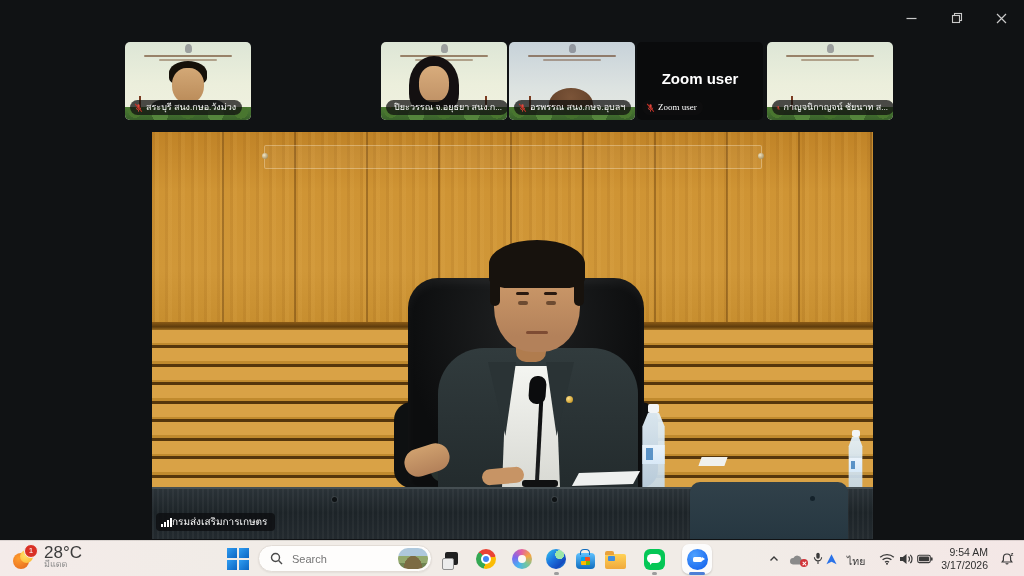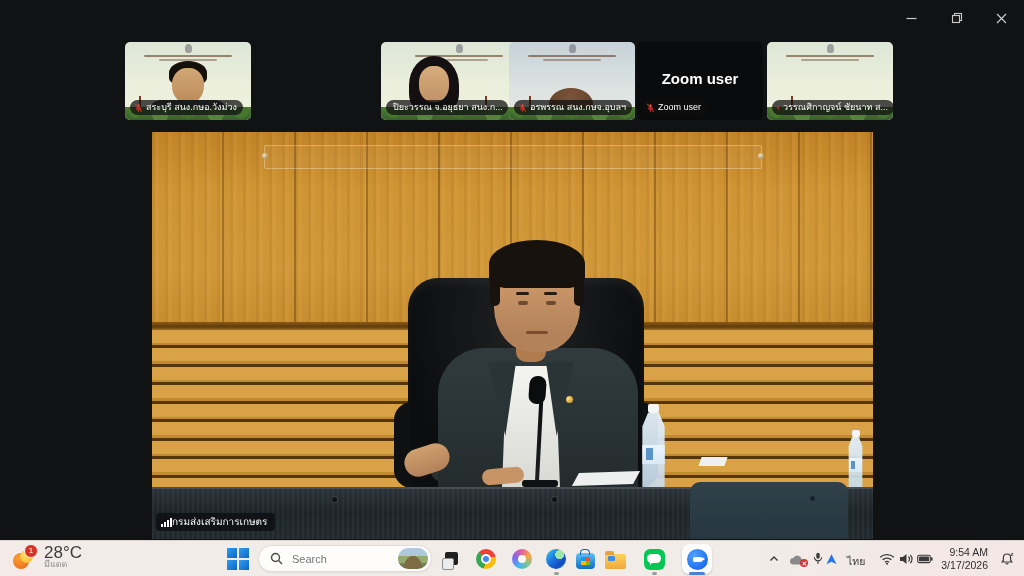--- a/index.html
+++ b/index.html
@@ -34,21 +34,21 @@
   .t2 .vhead{left:40px;top:20px;width:46px;height:46px;background:radial-gradient(circle at 50% 35%,#cfa273,#b08050);border-radius:48%;}
   .t2 .vhead::after{content:"";position:absolute;left:10px;top:26px;width:8px;height:2px;background:rgba(60,30,10,.5);
      box-shadow:18px 0 rgba(60,30,10,.5);border-radius:1px;}
   .t2 .vbody{left:18px;top:62px;width:90px;height:16px;background:#46484a;border-radius:10px 10px 0 0;}
   .t3 .vhair{left:28px;top:14px;width:50px;height:58px;background:#141011;border-radius:50% 50% 35% 35%;}
   .t3 .vhead{left:38px;top:24px;width:30px;height:36px;background:linear-gradient(180deg,#d8ac7c,#c09266);border-radius:45%;}
   .t3 .vbody{left:20px;top:66px;width:70px;height:12px;background:#2f2c2e;border-radius:10px 10px 0 0;}
   .t4 .vhair{left:40px;top:46px;width:44px;height:32px;background:radial-gradient(circle at 50% 30%,#7b5438,#5d3d26);border-radius:50% 50% 40% 40%;}
   .nameplate{position:absolute;left:5px;bottom:5px;display:inline-flex;align-items:center;gap:3px;
     background:rgba(15,15,15,.74);border-radius:8px;padding:2px 6px 2px 4px;color:#fff;font-size:9px;
-    max-width:112px;white-space:nowrap;overflow:hidden;line-height:11px;}
+    max-width:112px;white-space:nowrap;overflow:hidden;line-height:11px;font-family:Liberation Serif, serif;}
   .zoom-big{position:absolute;top:50%;left:50%;transform:translate(-50%,-62%);color:#fff;font-weight:bold;font-size:15px;white-space:nowrap;}
   
   .main-video{position:absolute;left:152px;top:132px;width:721px;height:407px;overflow:hidden;background:#c8902f;}
   .wall-upper{position:absolute;left:0;top:0;width:100%;height:197px;
     background:
      repeating-linear-gradient(90deg,transparent 0 70px,rgba(86,48,6,.38) 70px 72px),
      repeating-linear-gradient(90deg,rgba(140,85,20,.12) 0 3px,rgba(240,190,100,.10) 3px 7px,transparent 7px 13px),
      linear-gradient(180deg,#c08327 0%,#cf9434 30%,#d09738 70%,#c68d2e 100%);}
   .sign-strip{position:absolute;left:112px;top:13px;width:496px;height:22px;border:1px solid rgba(246,232,202,.38);
     background:rgba(255,255,255,.045);border-radius:2px;}
@@ -211,21 +211,21 @@
         <rect x="4.5" y="1" width="3" height="6" rx="1.5" fill="#e04a3f"></rect>
         <path d="M3 5.5a3 3 0 0 0 6 0" stroke="#e04a3f" stroke-width="1" fill="none"></path>
         <line x1="6" y1="8.5" x2="6" y2="11" stroke="#e04a3f" stroke-width="1"></line>
         <line x1="1.5" y1="0.5" x2="10.5" y2="11" stroke="#c62f24" stroke-width="1.4"></line>
       </svg>
       <span>สระบุรี สนง.กษอ.วังม่วง</span>
     </div>
   </div>
 
 
-  <div class="tile t3" style="left:256px;padding-left:30px;">
+  <div class="tile t3" style="left:256px;">
     <div class="banner">
         <div class="emblem"></div>
       <div class="bline1"></div>
         <div class="bline2"></div>
       </div>
     <div class="vhair"></div>
       <div class="vhead"></div>
     <div class="vbody"></div>
     <div class="bush"></div>
       <div class="pole" style="left:104px;"></div>
@@ -281,21 +281,21 @@
       </div>
     <div class="bush"></div>
       <div class="pole" style="left:24px;"></div>
     <div class="nameplate">
       <svg width="9" height="10" viewBox="0 0 12 12">
         <rect x="4.5" y="1" width="3" height="6" rx="1.5" fill="#e04a3f"></rect>
         <path d="M3 5.5a3 3 0 0 0 6 0" stroke="#e04a3f" stroke-width="1" fill="none"></path>
         <line x1="6" y1="8.5" x2="6" y2="11" stroke="#e04a3f" stroke-width="1"></line>
         <line x1="1.5" y1="0.5" x2="10.5" y2="11" stroke="#c62f24" stroke-width="1.4"></line>
       </svg>
-      <span>วรรณศิกาญจน์ ชัยนาท ส...</span>
+      <span>กาญจนิกาญจน์ ชัยนาท ส...</span>
     </div>
   </div>
 </div>
 
 <div class="main-video">
   <div class="wall-upper"></div>
   <div class="sign-strip"></div>
   <div class="groove"></div>
   <div class="louvers"></div>
   <div class="chair-wings"></div>

